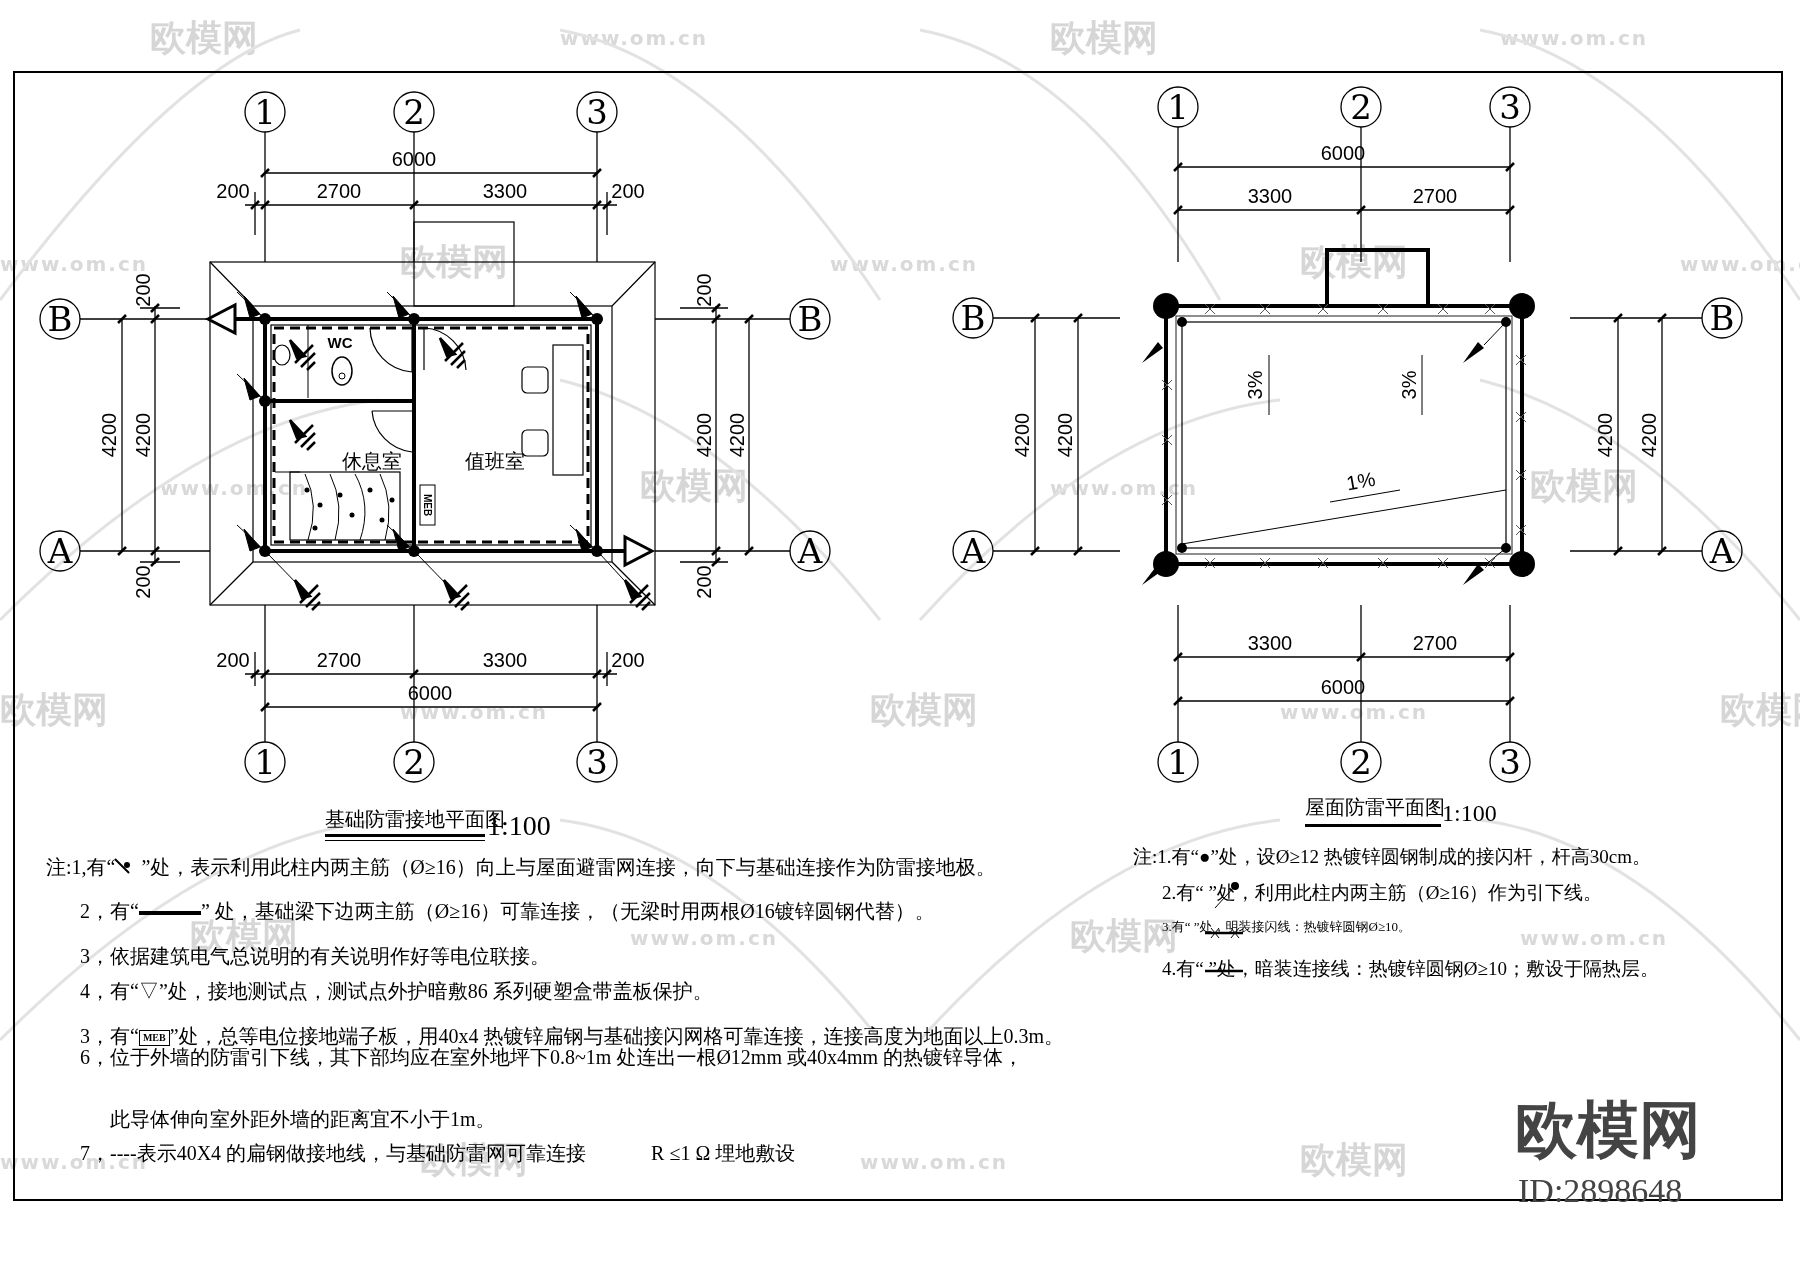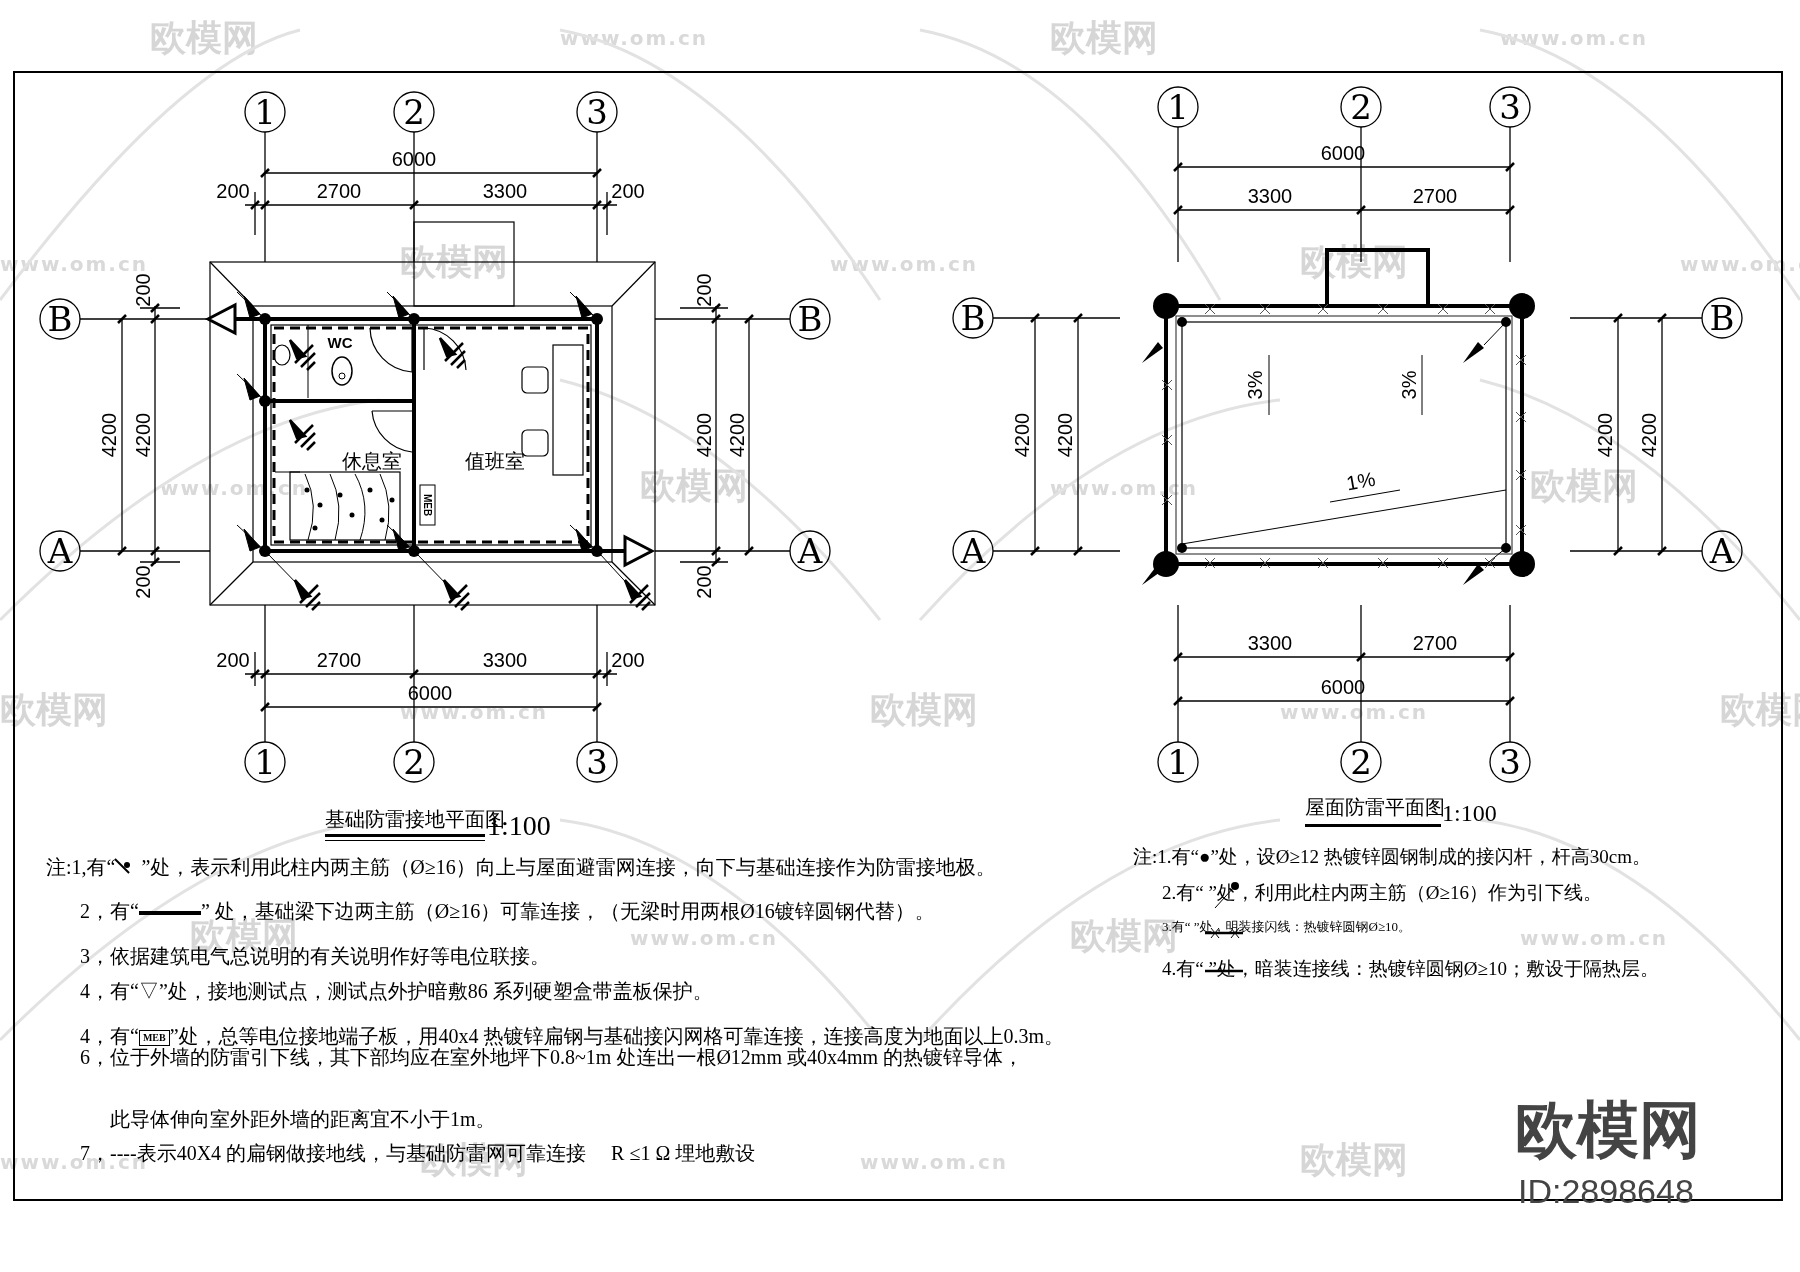--- a/index.html
+++ b/index.html
@@ -7,21 +7,21 @@
   svg.main{position:absolute;left:0;top:0;}
   .dim{font-size:20px;font-family:"Liberation Sans",sans-serif;}
   .axis{font-size:34px;font-family:"DejaVu Serif",serif;}
   .note{position:absolute;font-size:20px;white-space:nowrap;letter-spacing:0px;font-family:Liberation Serif, serif;}
   .title{position:absolute;font-size:20px;font-weight:normal;white-space:nowrap;}
   .scale{position:absolute;font-size:28px;font-family:Liberation Serif, serif;white-space:nowrap;}
   .title-u{position:absolute;height:3px;background:#000;}
   .wm{position:absolute;color:#d6d6d6;font-size:36px;font-weight:bold;white-space:nowrap;}
   .wm-url{position:absolute;color:#d9d9d9;font-size:20px;font-weight:bold;white-space:nowrap;letter-spacing:2px;}
   .brand{position:absolute;left:1515px;top:1088px;color:#444;font-size:62px;font-weight:bold;white-space:nowrap;}
-  .brand-id{position:absolute;left:1518px;top:1172px;color:#444;font-size:34px;font-family:Liberation Sans, sans-serif;white-space:nowrap;}
+  .brand-id{position:absolute;left:1518px;top:1172px;color:#444;font-size:34px;font-family:Liberation Serif, serif;white-space:nowrap;}
 </style>
 </head>
 <body>
 
 <div>
   <span class="wm" style="left:150px;top:14px">欧模网</span>
   <span class="wm-url" style="left:560px;top:26px">www.om.cn</span>
   <span class="wm" style="left:1050px;top:14px">欧模网</span>
   <span class="wm-url" style="left:1500px;top:26px">www.om.cn</span>
   <span class="wm" style="left:400px;top:238px">欧模网</span>
@@ -430,27 +430,27 @@
 <div>
   <div class="note" style="left:46px;top:854px">
     <span>注:1,有“</span><span style="display:inline-block;width:26px;height:20px;position:relative;"><span style="position:absolute;left:6px;top:2px;width:2px;height:20px;background:#000;transform:rotate(-45deg)"></span><span style="position:absolute;left:9px;top:8px;width:6px;height:6px;border-radius:50%;background:#000"></span></span><span>”处，表示利用此柱内两主筋（Ø≥16）向上与屋面避雷网连接，向下与基础连接作为防雷接地极。</span>
   </div>
   <div class="note" style="left:80px;top:898px">
     <span>2，有“</span><span style="display:inline-block;width:62px;height:4px;background:#000;vertical-align:middle"></span><span>” 处，基础梁下边两主筋（Ø≥16）可靠连接，（无梁时用两根Ø16镀锌圆钢代替）。</span>
   </div>
   <div class="note" style="left:80px;top:943px"><span>3，依据建筑电气总说明的有关说明作好等电位联接。</span></div>
   <div class="note" style="left:80px;top:978px"><span>4，有“▽”处，接地测试点，测试点外护暗敷86 系列硬塑盒带盖板保护。</span></div>
   <div class="note" style="left:80px;top:1023px">
-    <span>4，有“</span><span style="display:inline-block;border:1px solid #000;font-size:10px;font-weight:bold;padding:0 3px;line-height:14px;vertical-align:middle">MEB</span><span>”处，总等电位接地端子板，用40x4 热镀锌扁钢与基础接闪网格可靠连接，连接高度为地面以上0.3m。</span>
+    <span>3，有“</span><span style="display:inline-block;border:1px solid #000;font-size:10px;font-weight:bold;padding:0 3px;line-height:14px;vertical-align:middle">MEB</span><span>”处，总等电位接地端子板，用40x4 热镀锌扁钢与基础接闪网格可靠连接，连接高度为地面以上0.3m。</span>
   </div>
   <div class="note" style="left:80px;top:1044px"><span>6，位于外墙的防雷引下线，其下部均应在室外地坪下0.8~1m 处连出一根Ø12mm 或40x4mm 的热镀锌导体，</span></div>
   <div class="note" style="left:110px;top:1106px"><span>此导体伸向室外距外墙的距离宜不小于1m。</span></div>
   <div class="note" style="left:80px;top:1140px">
     <span>7，----表示40X4 的扁钢做接地线，与基础防雷网可靠连接</span>
-    <span style="margin-left:20px">R ≤1 Ω  埋地敷设</span>
+    <span style="margin-left:60px">R ≤1 Ω  埋地敷设</span>
   </div>
 </div>
 
 <div>
   <div class="note" style="left:1133px;top:844px;font-size:19px">注:1.有“●”处，设Ø≥12 热镀锌圆钢制成的接闪杆，杆高30cm。</div>
   <div class="note" style="left:1162px;top:880px;font-size:19px">2.有“      ”处，利用此柱内两主筋（Ø≥16）作为引下线。</div>
   <div class="note" style="left:1162px;top:918px;font-size:13px">3.有“      ”处，明装接闪线：热镀锌圆钢Ø≥10。</div>
   <div class="note" style="left:1162px;top:956px;font-size:19px">4.有“      ”处，暗装连接线：热镀锌圆钢Ø≥10；敷设于隔热层。</div>
 
   <svg style="position:absolute;left:1185px;top:872px" width="70" height="110">

